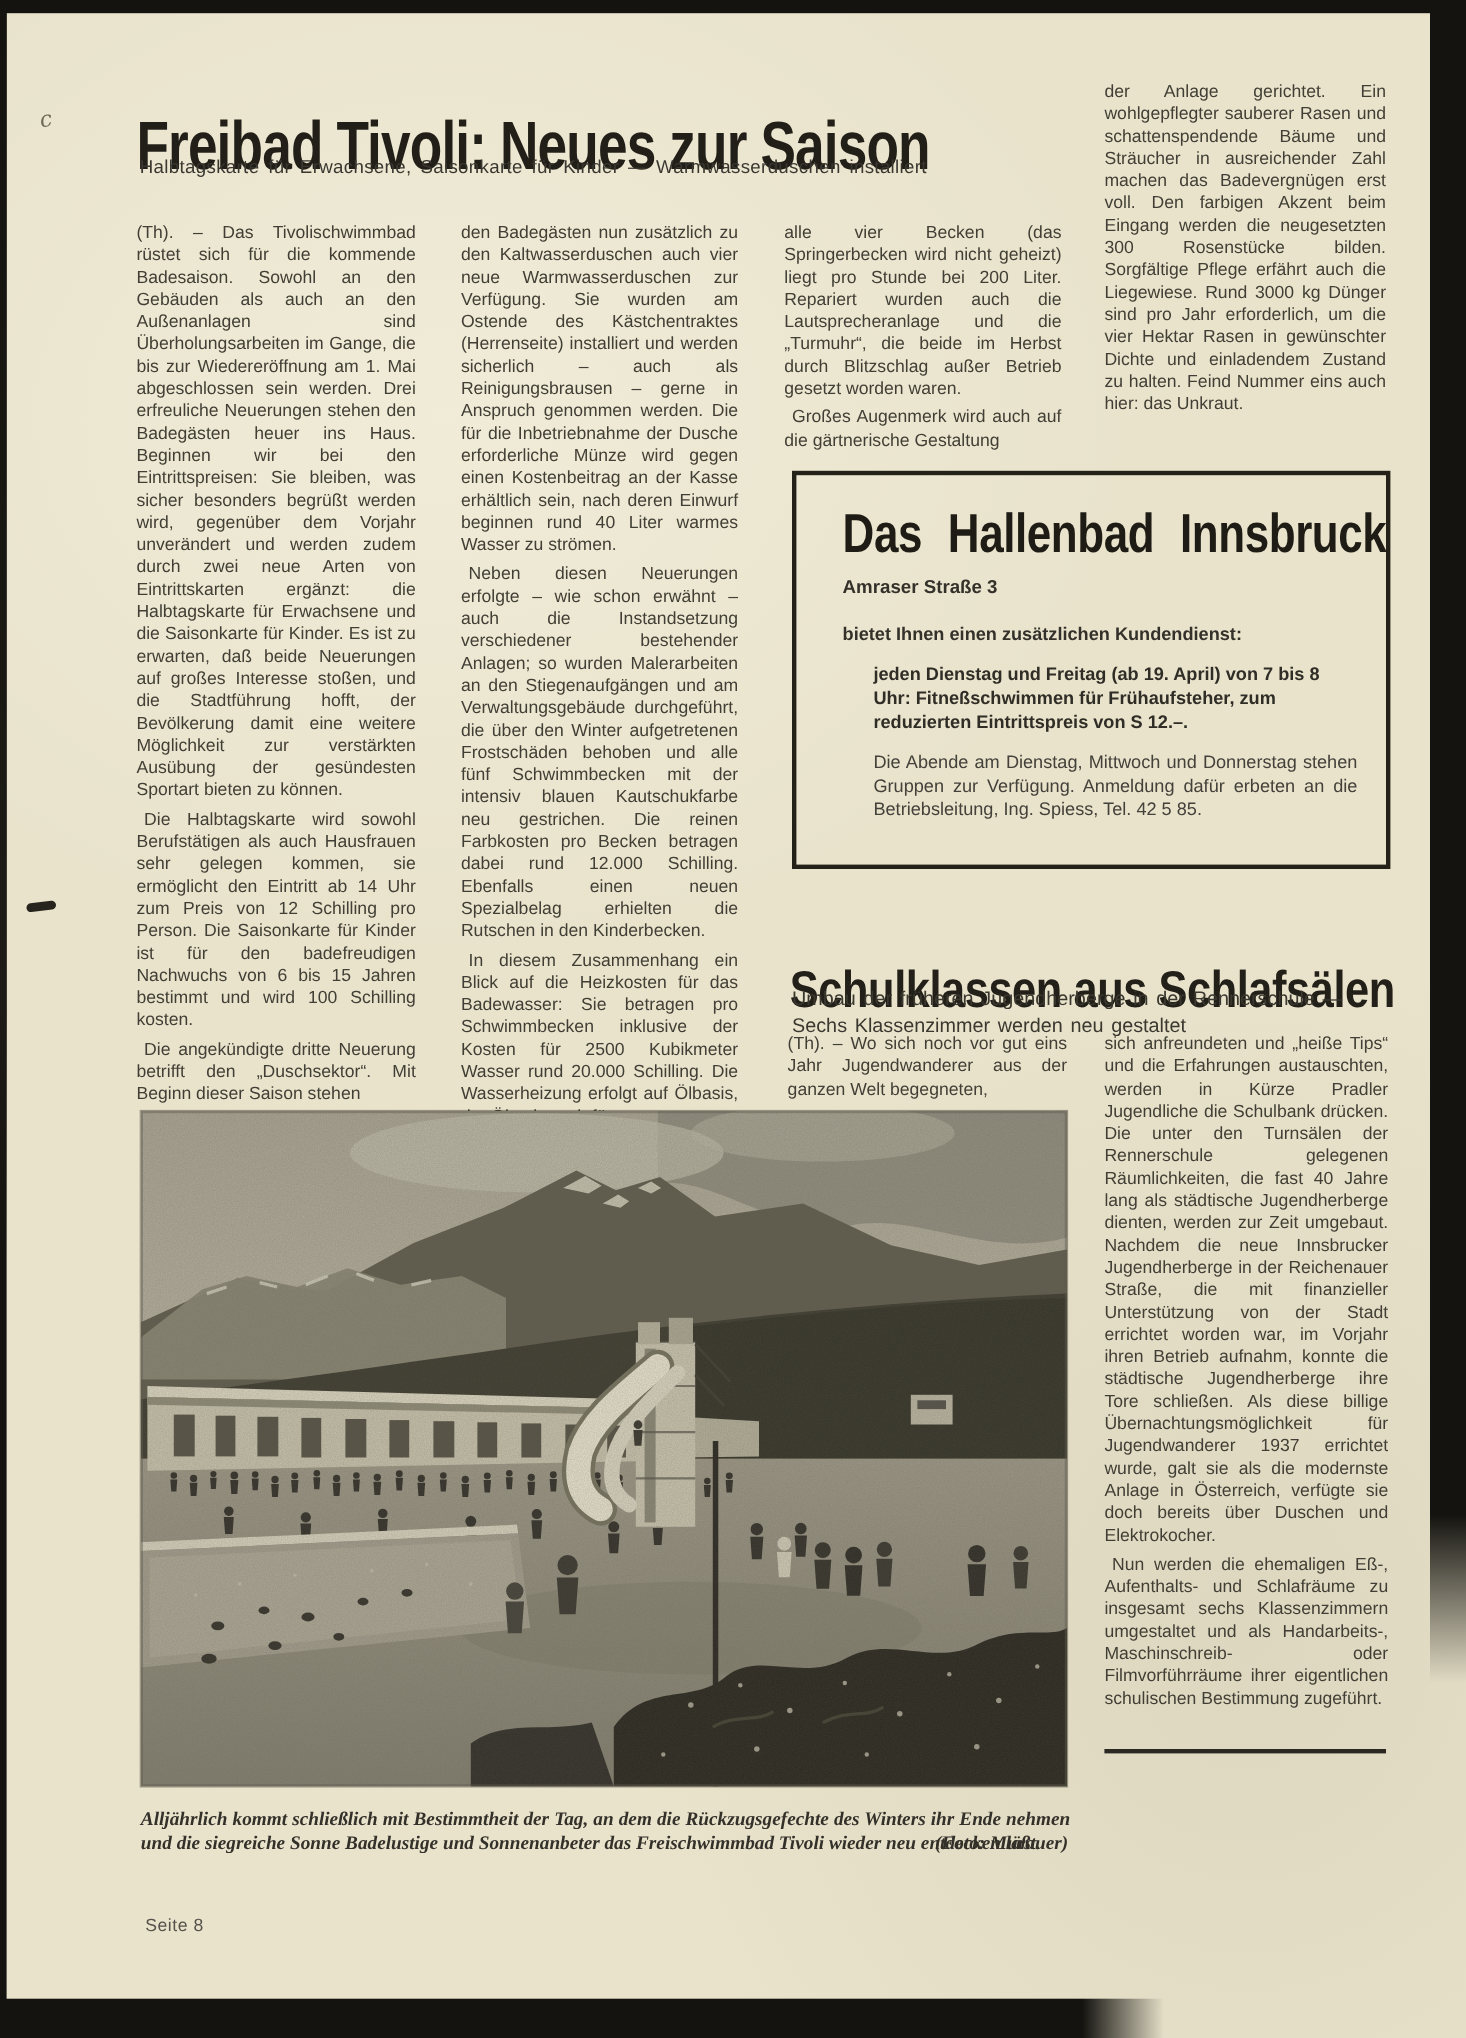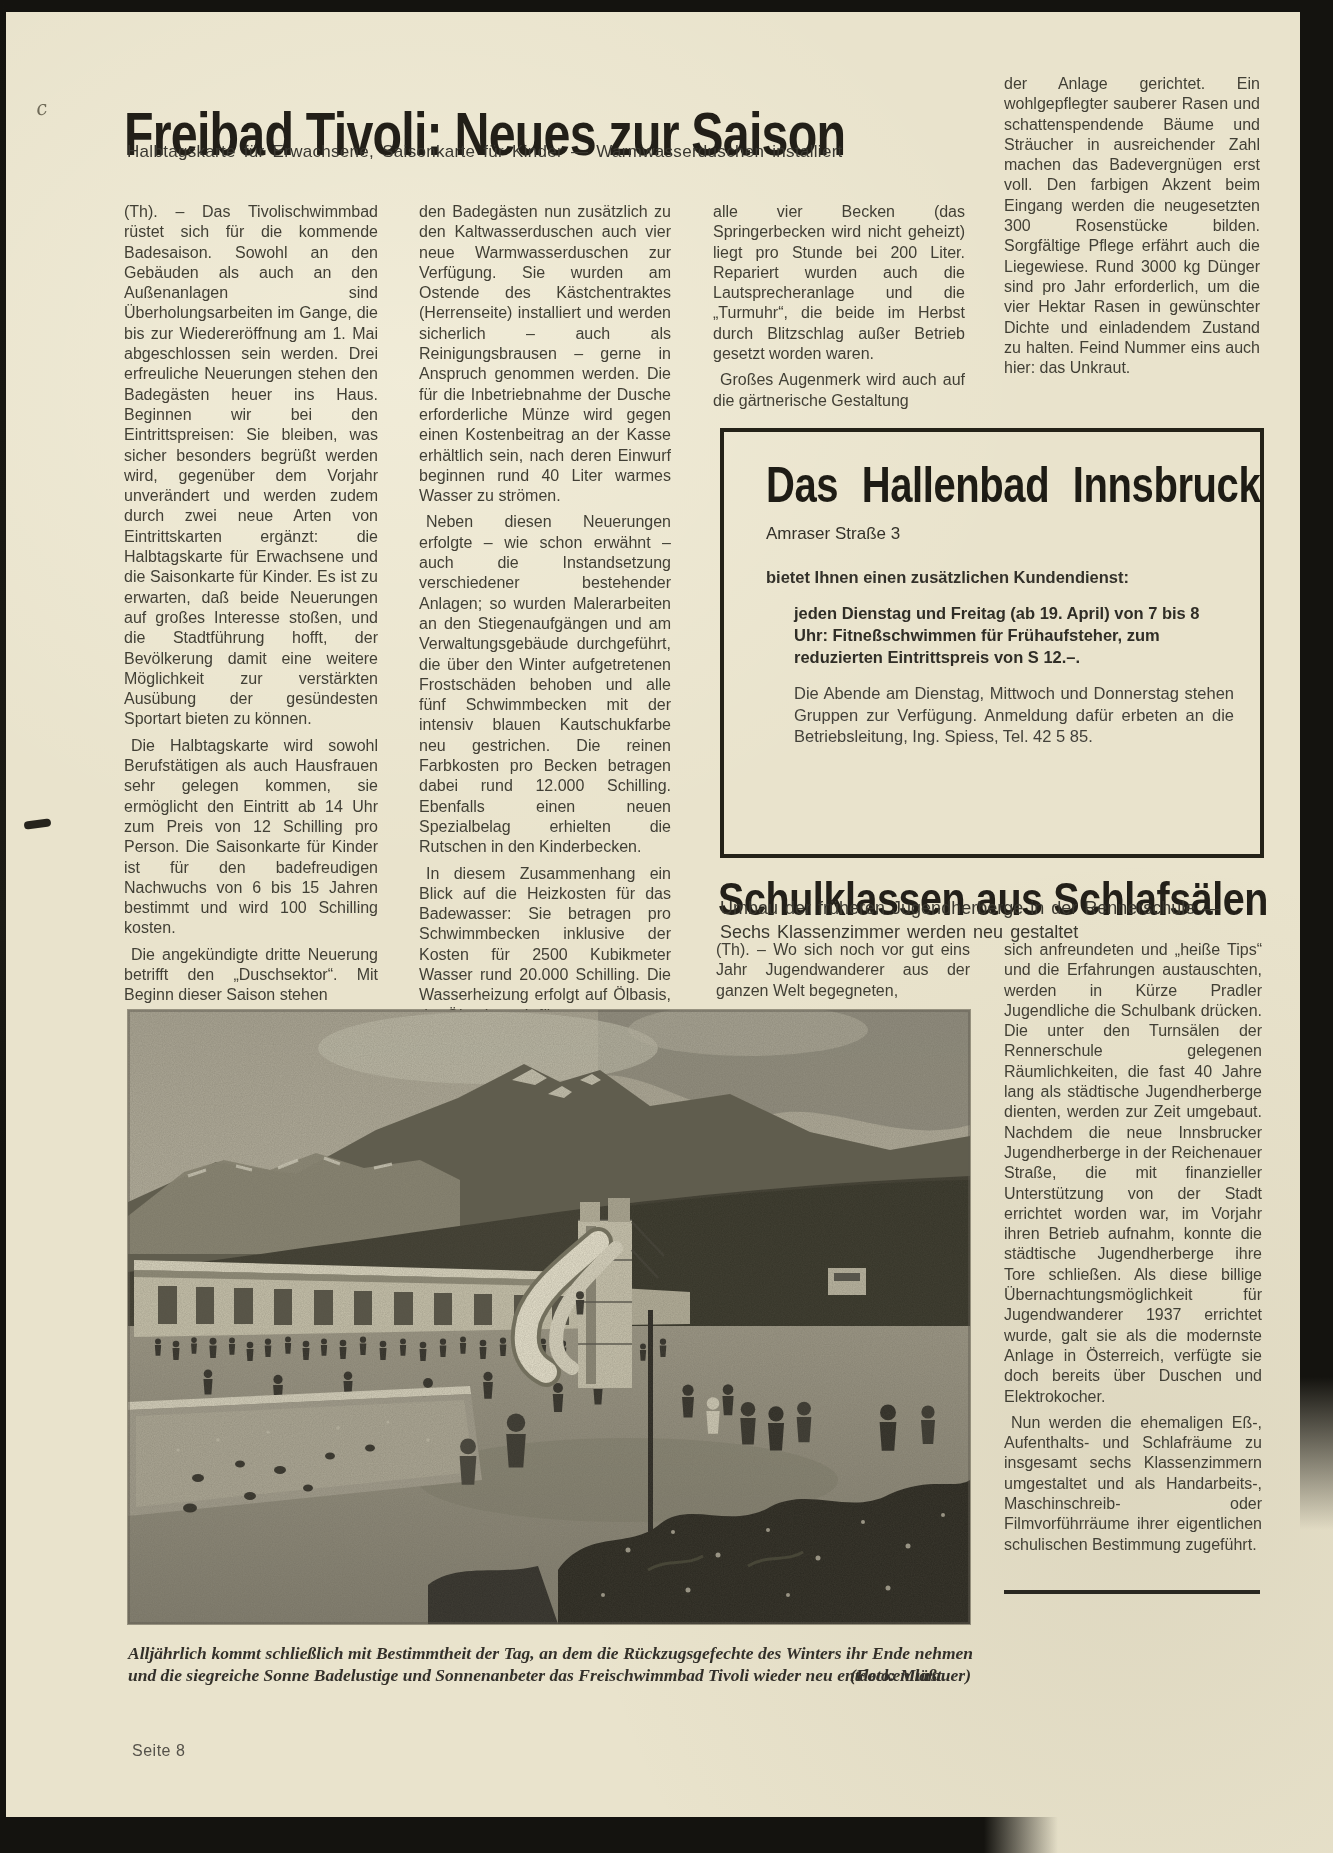--- a/index.html
+++ b/index.html
@@ -50,29 +50,29 @@
   }
   .bodycol p{margin:0 0 6px 0;}
   .bodycol p + p{text-indent:7px;}
 
   .col1{left:118px;top:190px;width:254px;}
   .col2{left:413px;top:190px;width:252px;}
   .col3{left:707px;top:190px;width:252px;}
   .col4{left:998px;top:62px;width:256px;}
 
   .adbox{
-    position:absolute;left:714px;top:416px;width:544px;height:430px;
+    position:absolute;left:714px;top:416px;width:544px;height:362px;
     border:4px solid #242218;box-sizing:border-box;
     padding:24px 26px 0 42px;
   }
   .adbox-title{
     font-size:50px;font-weight:bold;color:#1e1c15;white-space:nowrap;
     transform:scaleX(.80);transform-origin:left top;letter-spacing:-.5px;word-spacing:16px;
   }
-  .adbox-address{margin-top:10px;font-size:17px;font-weight:normal;color:#33312a;}
+  .adbox-address{margin-top:10px;font-size:17px;font-weight:bold;color:#33312a;}
   .adbox-intro{margin-top:24px;font-size:16.5px;font-weight:bold;color:#33312a;}
   .adbox-offer{margin:15px 0 0 28px;font-size:16.5px;font-weight:bold;color:#2f2d26;line-height:22px;}
   .adbox-note{margin:15px 0 0 28px;font-size:16.5px;color:#43413a;line-height:21.5px;text-align:justify;}
 
   .headline2{
     position:absolute;left:712px;top:820px;
     font-size:47px;font-weight:bold;color:#232019;white-space:nowrap;
     transform:scaleX(.84);transform-origin:left top;letter-spacing:-.5px;
   }
   .standfirst2{

